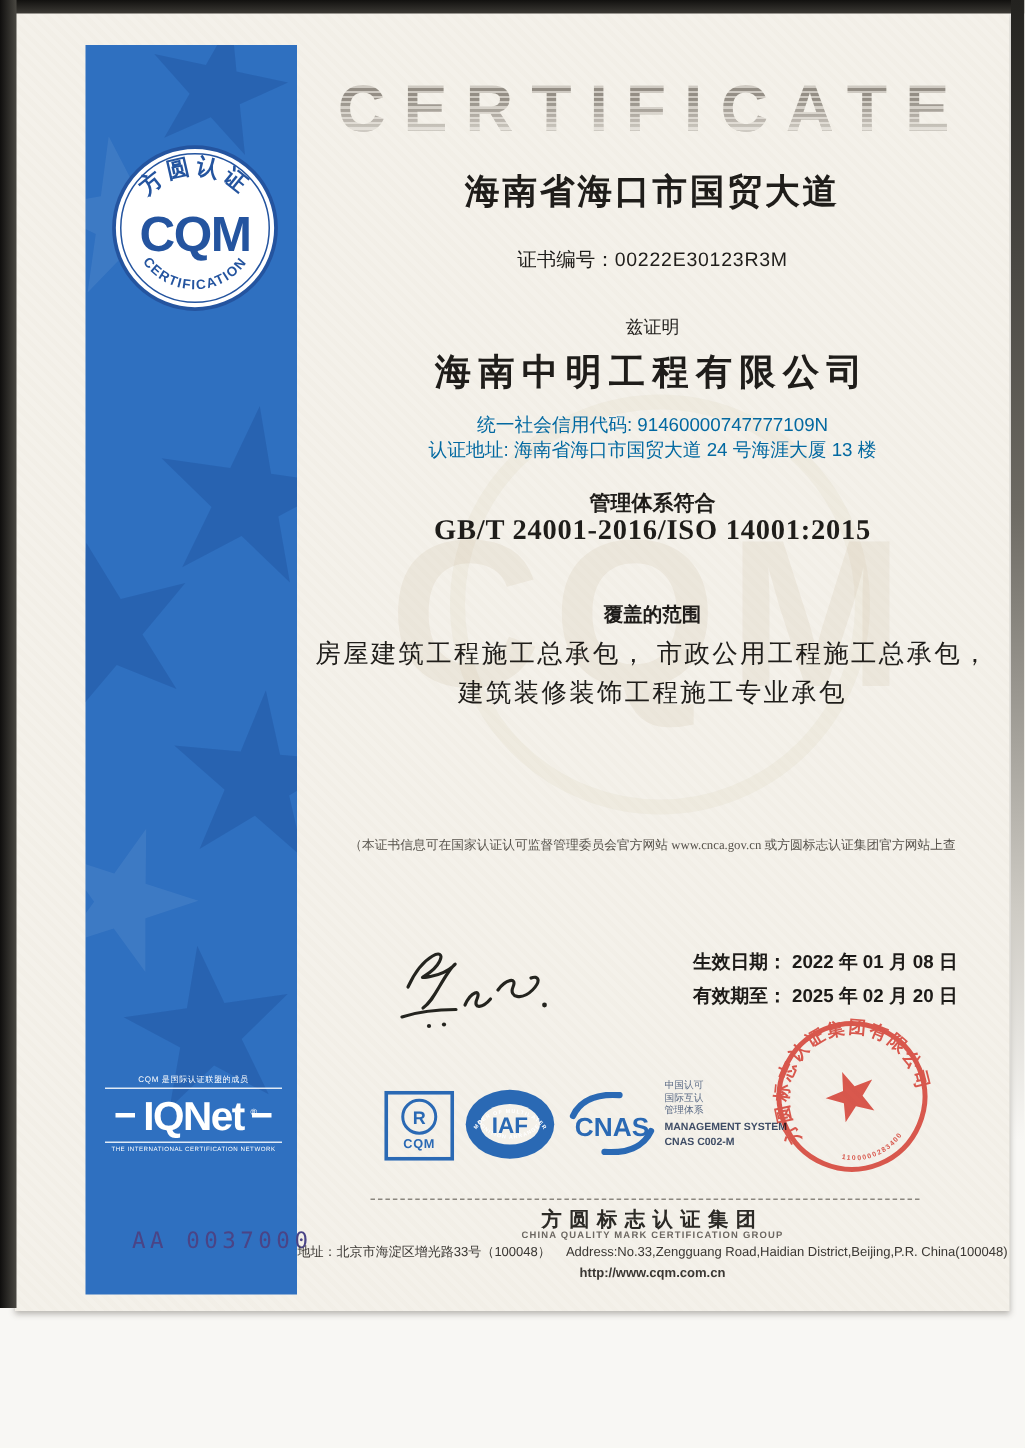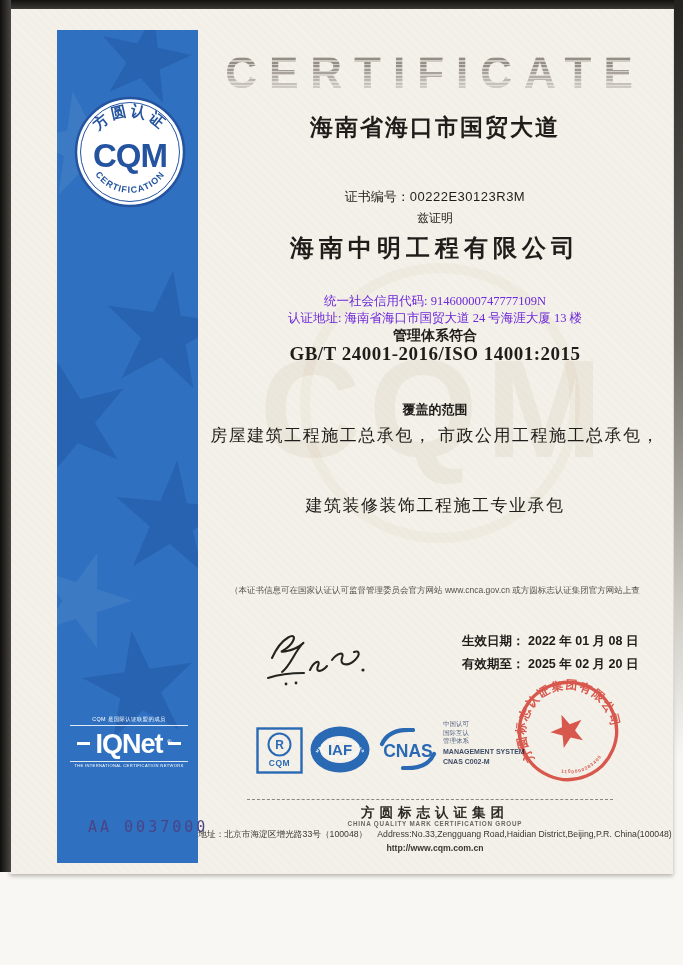--- a/index.html
+++ b/index.html
@@ -40,31 +40,31 @@
   
   .content{position:absolute;left:197px;top:0;width:476px;text-align:center;color:#1f1d1a;}
   .abs{position:absolute;left:0;width:100%;}
 
   .watermark{top:48px;font-size:44px;font-weight:700;letter-spacing:12px;
      background:linear-gradient(180deg,rgba(244,241,234,0) 35%,rgba(244,241,234,.75) 88%),
                 repeating-linear-gradient(180deg,#948e85 0 2px,#cfcac2 2px 3.5px);
      -webkit-background-clip:text;background-clip:text;color:transparent;white-space:nowrap;}
 
   .title{top:112px;font-size:23px;font-weight:700;letter-spacing:2px;}
-  .certno{top:188px;font-size:13px;}
+  .certno{top:164px;font-size:13px;}
   .certno .val{letter-spacing:.5px;}
   .statement{top:210px;font-size:12px;}
   .company{top:232px;font-size:24px;font-weight:600;letter-spacing:5px;font-family:"Liberation Serif","DejaVu Serif",serif;}
-  .details{top:293px;font-size:12.5px;line-height:16.5px;font-family:Liberation Serif, serif;color:#6d28d9;}
+  .details{top:275px;font-size:12.5px;line-height:16.5px;font-family:Liberation Sans, sans-serif;color:#0369a1;}
   .comply-label{top:327px;font-size:14px;font-weight:700;font-family:"Liberation Serif","DejaVu Serif",serif;}
   .standard{top:343px;font-size:19px;font-weight:700;font-family:"Liberation Serif","DejaVu Serif",serif;letter-spacing:.5px;}
   .scope-head{top:401px;font-size:13px;font-weight:700;font-family:"Liberation Serif","DejaVu Serif",serif;}
   .scope1{top:424px;font-size:17px;letter-spacing:1.5px;font-family:"Liberation Serif","DejaVu Serif",serif;}
-  .scope2{top:450px;font-size:17px;letter-spacing:1.5px;font-family:"Liberation Serif","DejaVu Serif",serif;margin-top:44px;}
-  .fineprint{top:584px;font-size:8.5px;line-height:12px;color:#56524b;}
+  .scope2{top:450px;font-size:17px;letter-spacing:1.5px;font-family:"Liberation Serif","DejaVu Serif",serif;}
+  .fineprint{top:557px;font-size:8.5px;line-height:12px;color:#56524b;font-family:Liberation Serif, serif;}
 
   .dates{position:absolute;left:462px;top:630px;font-size:12.5px;font-weight:600;line-height:23px;text-align:left;color:#1d1b18;white-space:nowrap;}
 
   .signature{position:absolute;left:262px;top:626px;}
 
   
   .cqm-wm-text{position:absolute;left:197px;top:320px;width:476px;text-align:center;font-size:140px;font-weight:900;
      letter-spacing:8px;color:rgba(190,172,135,.14);font-family:"Liberation Sans",sans-serif;pointer-events:none;}
   .cqm-wm-ring{position:absolute;left:300px;top:255px;width:260px;height:260px;border:10px solid rgba(190,172,135,.09);border-radius:50%;pointer-events:none;}
 

